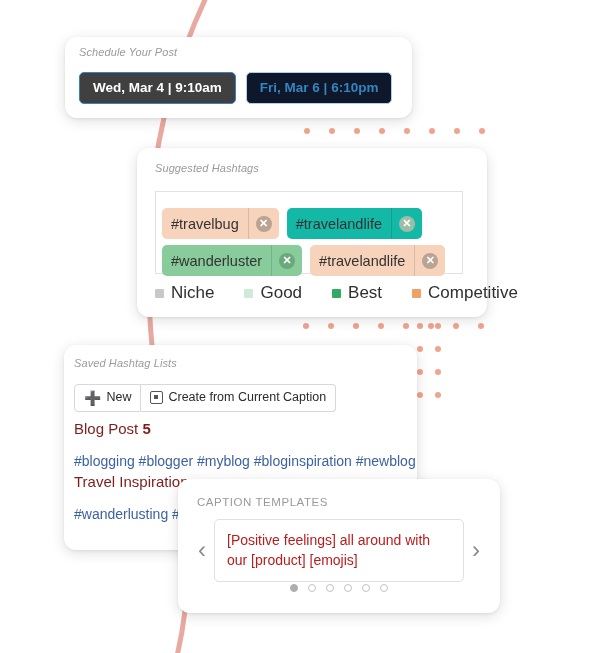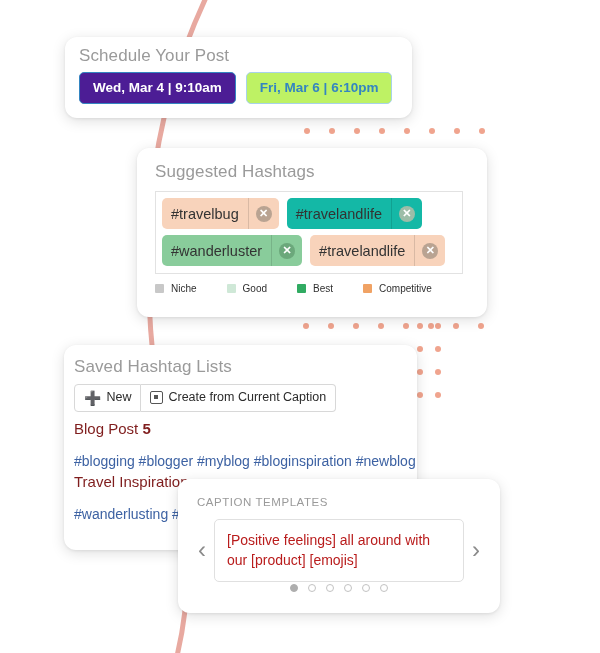--- a/index.html
+++ b/index.html
@@ -29,47 +29,48 @@
 
   
   .card {
     position: absolute;
     background: #ffffff;
     border-radius: 12px;
     box-shadow: 0 3px 14px rgba(0,0,0,0.13), 0 1px 3px rgba(0,0,0,0.07);
   }
   .card-title {
     color: #9a9a9a;
-    font-size: 17px;
+    font-size: 11px;
     font-weight: 400;
     letter-spacing: 0.1px;
+    font-style: italic;
   }
 
   
   #card-schedule { left: 65px; top: 37px; width: 347px; height: 81px; padding: 0; }
   #card-schedule .card-title { position:absolute; left: 14px; top: 9px; }
   .sched-row { position: absolute; left: 14px; top: 35px; display: flex; gap: 10px; }
   .btn-slot {
     font-size: 13.5px;
     font-weight: bold;
     border-radius: 5px;
     padding: 8px 13px;
     line-height: 1;
     white-space: nowrap;
   }
-  .btn-slot.primary { background: #4c1d95; color: #ffffff; border: 1px solid #3385c1; }
-  .btn-slot.outline { background: #bef264; color: #3385c1; border: 1px solid #a8d2ea; }
+  .btn-slot.primary { background: #404040; color: #ffffff; border: 1px solid #3385c1; }
+  .btn-slot.outline { background: #0f172a; color: #3385c1; border: 1px solid #a8d2ea; }
 
   
   #card-hashtags { left: 137px; top: 148px; width: 350px; height: 169px; }
   #card-hashtags .card-title { position:absolute; left: 18px; top: 14px; }
   .tag-box {
     position: absolute; left: 18px; top: 43px; width: 308px; height: 83px;
     border: 1px solid #e2e2e2; border-radius: 0;
-    padding: 6px 4px 6px 6px;
+    padding: 16px 4px 6px 6px;
     box-sizing: border-box;
     display: flex; flex-wrap: wrap; align-content: flex-start; gap: 6px 8px;
   }
   .tag {
     display: inline-flex; align-items: stretch;
     border-radius: 5px;
     height: 31px;
     overflow: hidden;
   }
   .tag .tag-label {
@@ -91,21 +92,21 @@
   .tag.competitive .xcircle { background: #b9a392; }
   .tag.good { background: #14b8a6; }
   .tag.good .xcircle { background: #9dbda8; }
   .tag.best { background: #89cc9b; text-align: right; }
   .tag.best .xcircle { background: #6ba87b; }
 
   .legend {
     position: absolute; left: 18px; top: 135px;
     display: flex; align-items: center;
   }
-  .legend-item { display: flex; align-items: center; font-size: 10px; color: #2f2f2f; justify-content: center; }
+  .legend-item { display: flex; align-items: center; font-size: 17px; color: #2f2f2f; justify-content: center; }
   .legend-item + .legend-item { margin-left: 30px; }
   .legend-swatch { width: 9px; height: 9px; margin-right: 7px; border-radius: 1px; }
 
   
   #card-saved { left: 64px; top: 345px; width: 353px; height: 205px; overflow: hidden; }
   #card-saved .card-title { position:absolute; left: 10px; top: 12px; }
   .btn-group { position: absolute; left: 10px; top: 39px; display: flex; }
   .bg-btn {
     font-size: 12.5px; color: #2b2b2b; background: #ffffff;
     border: 1px solid #d8d8d8;

